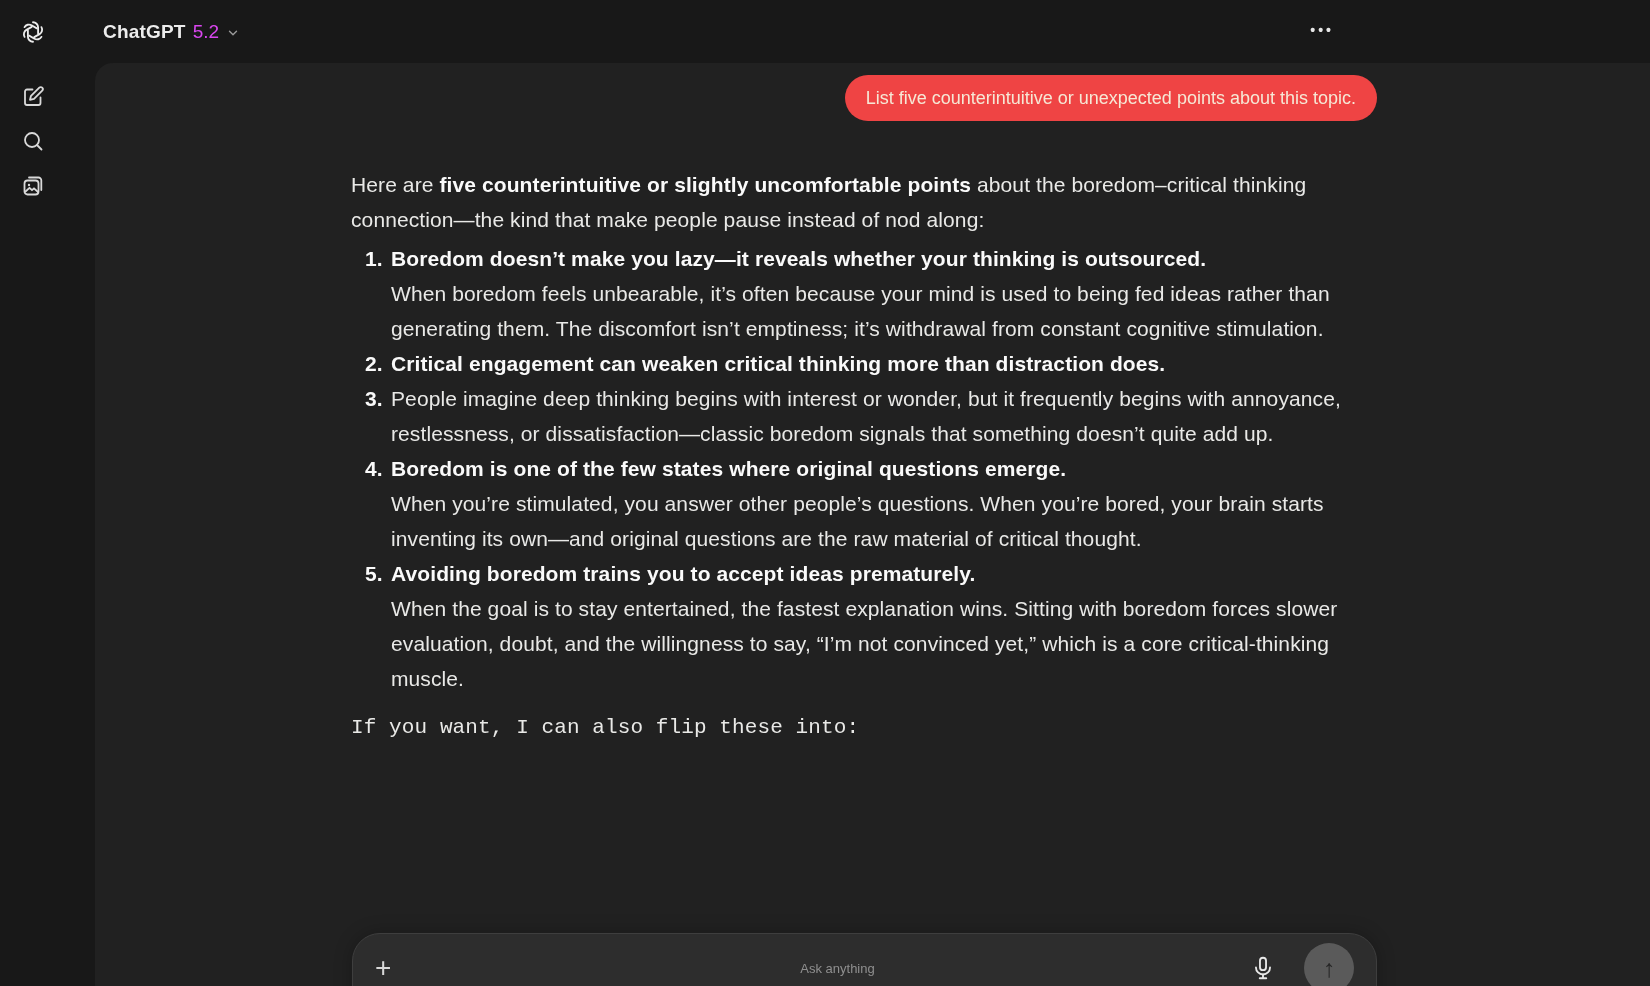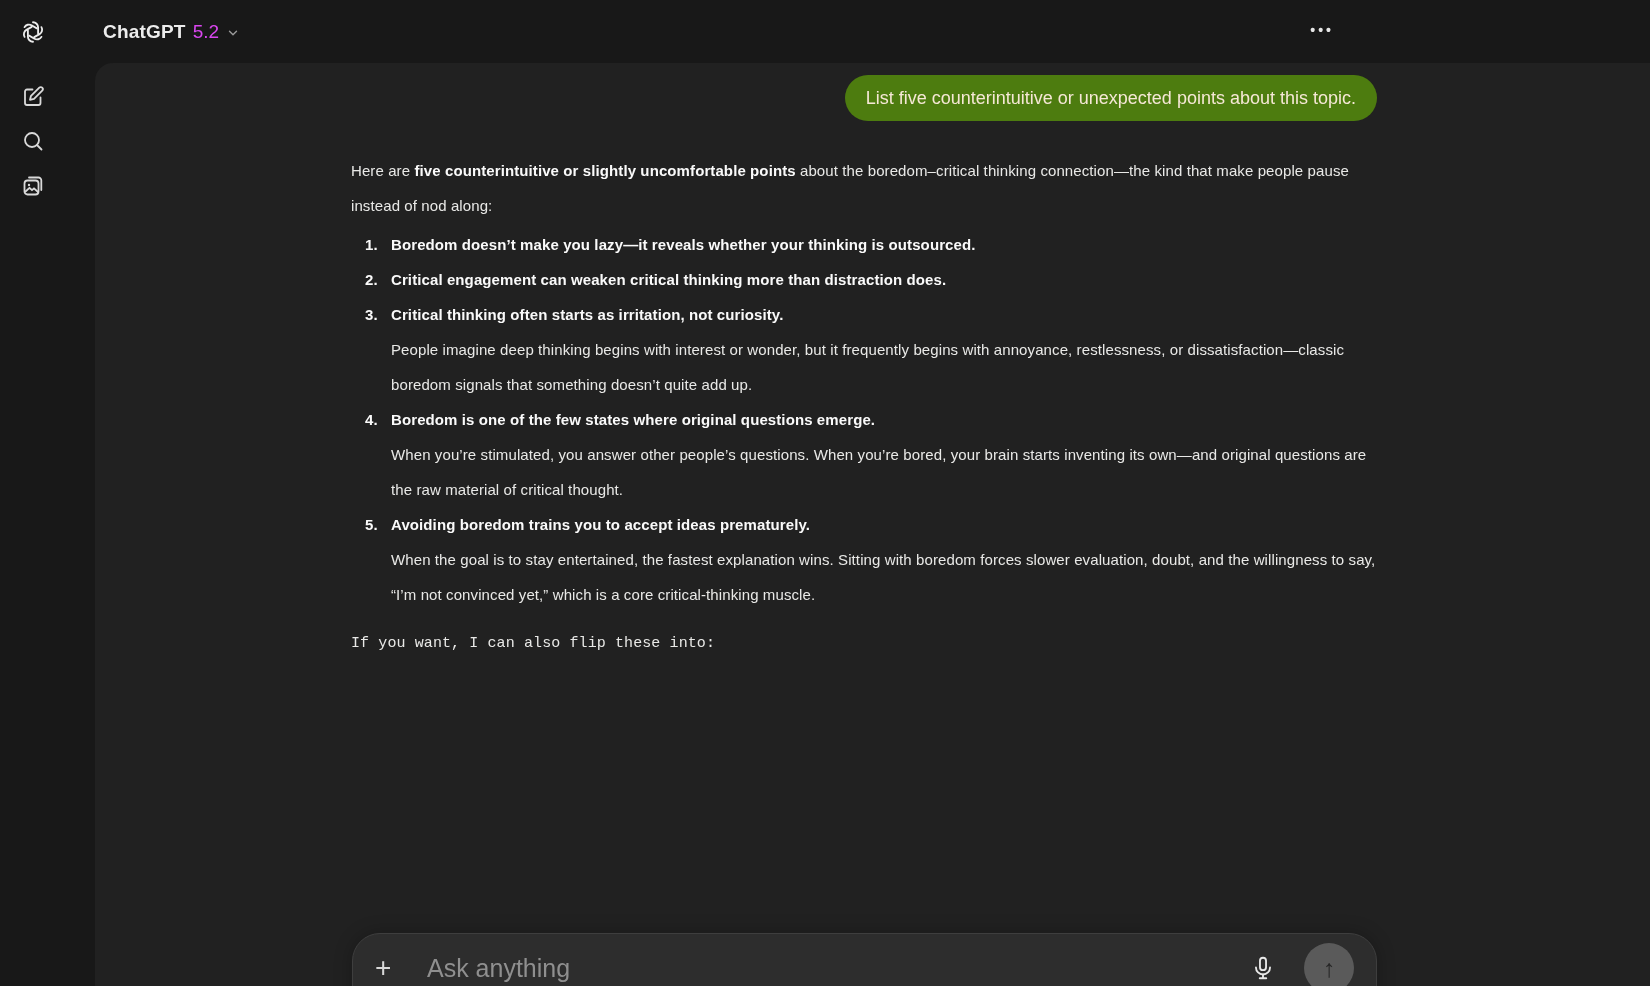--- a/index.html
+++ b/index.html
@@ -46,32 +46,32 @@
     position: absolute; left: 95px; top: 63px; width: 1555px; height: 923px;
     background: #212121; border-top-left-radius: 18px;
     overflow: hidden;
   }
   .thread { width: 1026px; margin-left: 256px; }
 
   
   .user-row { display: flex; justify-content: flex-end; padding-top: 12px; }
   .user-bubble {
     max-width: 80%;
-    background: #4d7c0f;
+    background: #ef4444;
     color: #f6e8d6;
     font-size: 18px; line-height: 24px;
     padding: 11px 21px;
     border-radius: 24px;
   }
 
   
   .assistant-msg {
-    margin-top: 32px;
+    margin-top: 46px;
     color: #e9e9e7;
-    font-size: 15px;
+    font-size: 21px;
     line-height: 35px;
     letter-spacing: 0.1px;
   }
   .assistant-msg b, .li-head, .num { color: #fafafa; font-weight: 700; }
   .assistant-msg p { margin: 0; }
   ol.points { margin: 4px 0 0 0; padding: 0 0 0 14px; list-style: none; }
   ol.points li { display: flex; }
   .num { width: 26px; flex: none; }
   .li-content { flex: 1; }
   .outro { margin-top: 14px !important; font-family: Liberation Mono, monospace; }
@@ -86,21 +86,21 @@
     box-shadow: 0 0 18px rgba(0,0,0,0.25);
   }
   .composer-row { display: flex; align-items: center; height: 52px; }
   .plus-btn {
     width: 30px; color: #d8d8d8; font-size: 28px; font-weight: 300;
     line-height: 30px; text-align: left; cursor: pointer; user-select: none;
   }
   .composer-input {
     flex: 1; margin-left: 20px;
     background: transparent; border: none; outline: none;
-    color: #22c55e; font-size: 25px; font-family: "Liberation Sans", sans-serif;
+    color: #22c55e; font-size: 13px; font-family: "Liberation Sans", sans-serif; text-align: center;
   }
   .composer-input::placeholder { color: #8f8f8f; }
   .mic-btn { width: 26px; height: 26px; margin-right: 28px; color: #e8e8e8; cursor: pointer; }
   .mic-btn svg { width: 100%; height: 100%; display: block; }
   .send-btn {
     width: 50px; height: 50px; border-radius: 50%;
     background: #5a5a5a; color: #262626;
     display: flex; align-items: center; justify-content: center;
     font-size: 25px; font-weight: 700; cursor: pointer; user-select: none;
   }
@@ -164,32 +164,32 @@
       </div>
 
       <div class="assistant-msg">
         <p><span>Here are </span><b>five counterintuitive or slightly uncomfortable points</b><span> about the boredom–critical thinking connection—the kind that make people pause instead of nod along:</span></p>
 
         <ol class="points">
           <li>
             <span class="num">1.</span>
             <div class="li-content">
               <div class="li-head">Boredom doesn’t make you lazy—it reveals whether your thinking is outsourced.</div>
+              <div class="li-body">When boredom feels unbearable, it’s often because your mind is used to being fed ideas rather than generating them. The discomfort isn’t emptiness; it’s withdrawal from constant cognitive stimulation.</div>
             </div>
           </li>
           <li>
             <span class="num">2.</span>
             <div class="li-content">
               <div class="li-head">Critical engagement can weaken critical thinking more than distraction does.</div>
             </div>
           </li>
           <li>
             <span class="num">3.</span>
             <div class="li-content">
-              <div class="li-head">Critical thinking often starts as irritation, not curiosity.</div>
               <div class="li-body">People imagine deep thinking begins with interest or wonder, but it frequently begins with annoyance, restlessness, or dissatisfaction—classic boredom signals that something doesn’t quite add up.</div>
             </div>
           </li>
           <li>
             <span class="num">4.</span>
             <div class="li-content">
               <div class="li-head">Boredom is one of the few states where original questions emerge.</div>
               <div class="li-body">When you’re stimulated, you answer other people’s questions. When you’re bored, your brain starts inventing its own—and original questions are the raw material of critical thought.</div>
             </div>
           </li>

